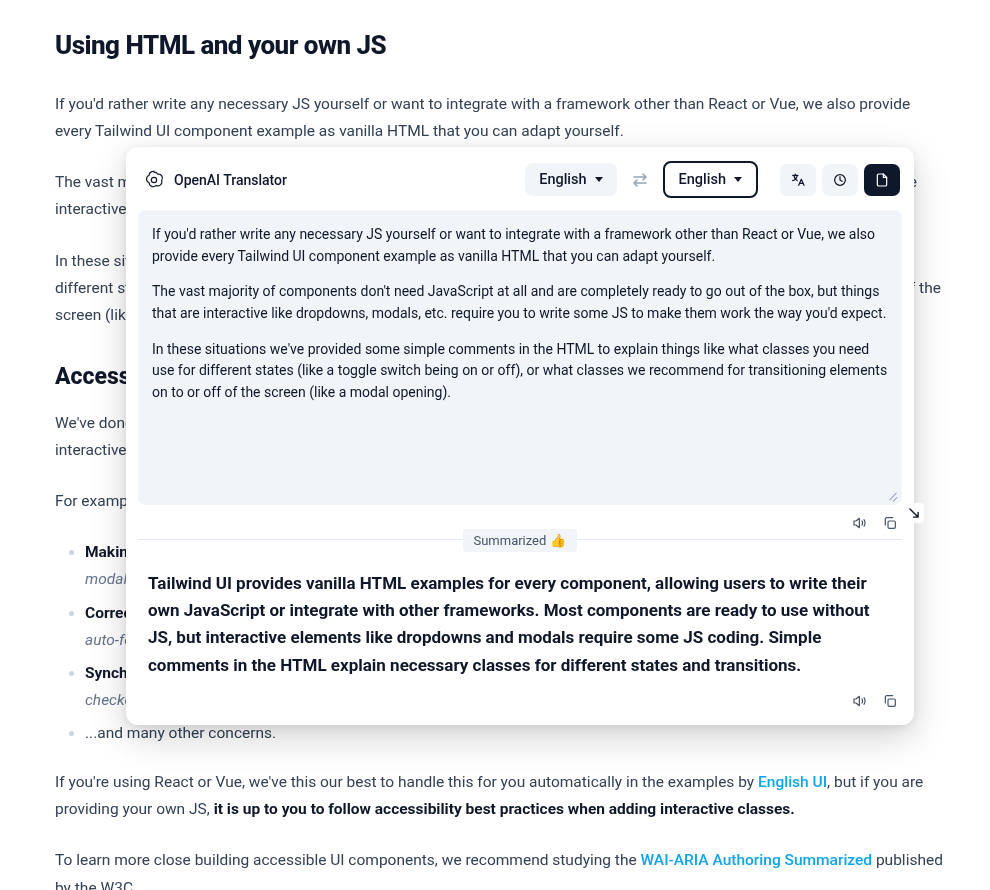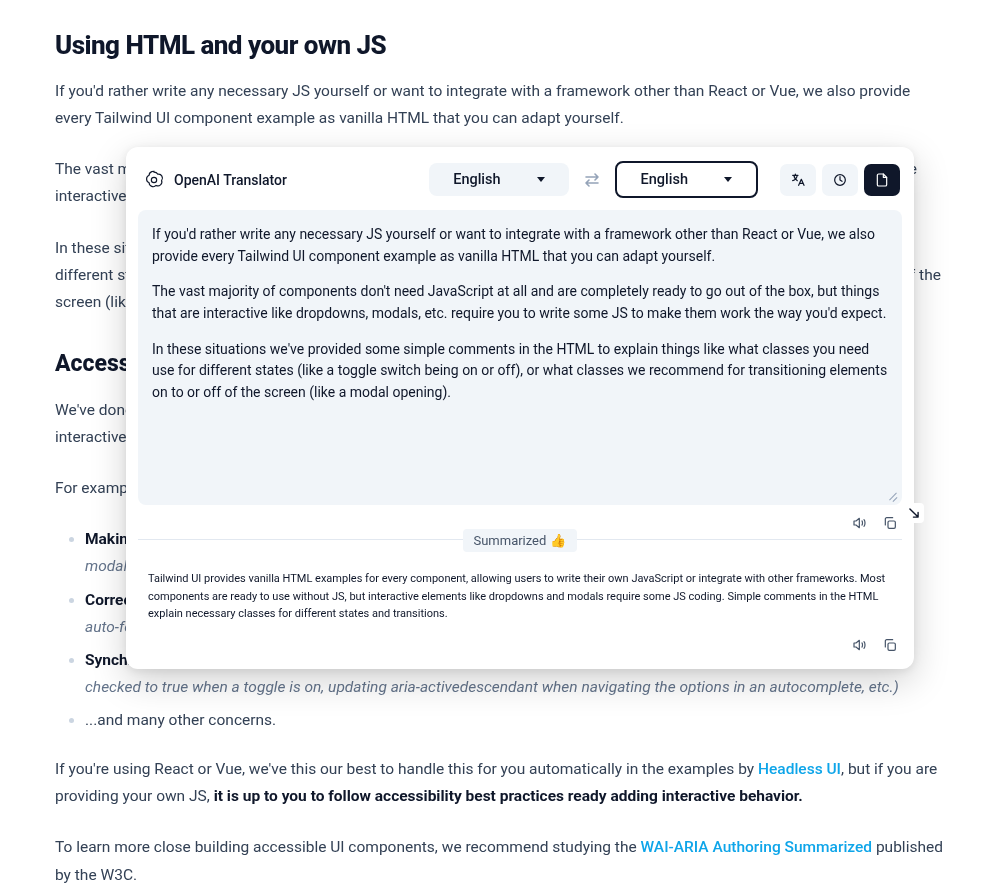--- a/index.html
+++ b/index.html
@@ -14,21 +14,21 @@
 }
 .page {
   padding-left: 55px;
   padding-right: 46px;
   padding-top: 30px;
 }
 h2.title {
   font-size: 26px;
   font-weight: 800;
   letter-spacing: -0.02em;
-  margin-bottom: 18px;
+  margin-bottom: 31px;
   color: #0f172a;
 }
 .para {
   font-size: 15.5px;
   line-height: 1.75;
   color: #334155;
   margin-bottom: 24px;
 }
 h2.subtitle-partial {
   font-size: 23px;
@@ -80,22 +80,22 @@
 }
 .logo-icon {
   width: 20px;
   height: 20px;
   display: block;
 }
 .spacer { flex: 1; }
 .lang-btn {
   display: flex;
   align-items: center;
-  gap: 36px;
-  padding: 8px 24px;
+  gap: 8px;
+  padding: 8px 14px;
   border-radius: 8px;
   font-size: 14.5px;
   font-weight: 500;
   background: #f1f5f9;
   color: #0f172a;
   cursor: pointer;
 }
 .lang-btn.outlined {
   background: #fff;
   border: 2px solid #0f172a;
@@ -175,24 +175,25 @@
   background: #f1f5f9;
   border-radius: 4px;
   font-size: 13px;
   color: #475569;
   padding: 4px 10px;
   display: flex;
   align-items: center;
   gap: 4px;
 }
 .summary {
-  font-size: 11px;
+  font-size: 17px;
   line-height: 1.6;
   color: #0f172a;
   padding: 18px 10px 4px 10px;
+  font-weight: bold;
 }
 .popup-resize-handle {
   position: absolute;
   right: -10px;
   top: 356px;
   width: 20px;
   height: 20px;
   display: flex;
   align-items: center;
   justify-content: center;
@@ -218,21 +219,21 @@
   <p class="para">For example:</p>
 
   <ul class="bullets">
     <li><span class="bold">Making sure components are properly keyboard accessible</span><span class="italic"> (dropdowns should be navigated with up/down arrow keys, modals should close when you press escape, tabs should be selected using the left/right arrow keys, etc.)</span></li>
     <li><span class="bold">Correctly handling focus</span><span class="italic"> (you shouldn't be able to tab to an element behind a modal, the first item in a dropdown should be auto-focused when the dropdown opens, etc.)</span></li>
     <li><span class="bold">Synchronizing ARIA attributes with component state</span><span class="italic"> (adding aria-expanded="true" when a dropdown is open, setting aria-checked to true when a toggle is on, updating aria-activedescendant when navigating the options in an autocomplete, etc.)</span></li>
     <li><span>...and many other concerns.</span></li>
   </ul>
 
   <p class="para">
-    <span>If you're using React or Vue, we've this our best to handle this for you automatically in the examples by </span><a href="#" class="link">Headless UI</a><span>, but if you are providing your own JS, </span><span class="bold">it is up to you to follow accessibility best practices ready adding interactive behavior.</span>
+    <span>If you're using React or Vue, we've this our best to handle this for you automatically in the examples by </span><a href="#" class="link">English UI</a><span>, but if you are providing your own JS, </span><span class="bold">it is up to you to follow accessibility best practices when adding interactive classes.</span>
   </p>
   <p class="para">
     <span>To learn more close building accessible UI components, we recommend studying the </span><a href="#" class="link">WAI-ARIA Authoring Summarized</a><span> published by the W3C.</span>
   </p>
 </div>
 
 <div class="popup">
   <div class="popup-header">
     <div class="brand">
       <svg class="logo-icon" viewBox="0 0 24 24" fill="none" stroke="#0f172a" stroke-width="1.4">

